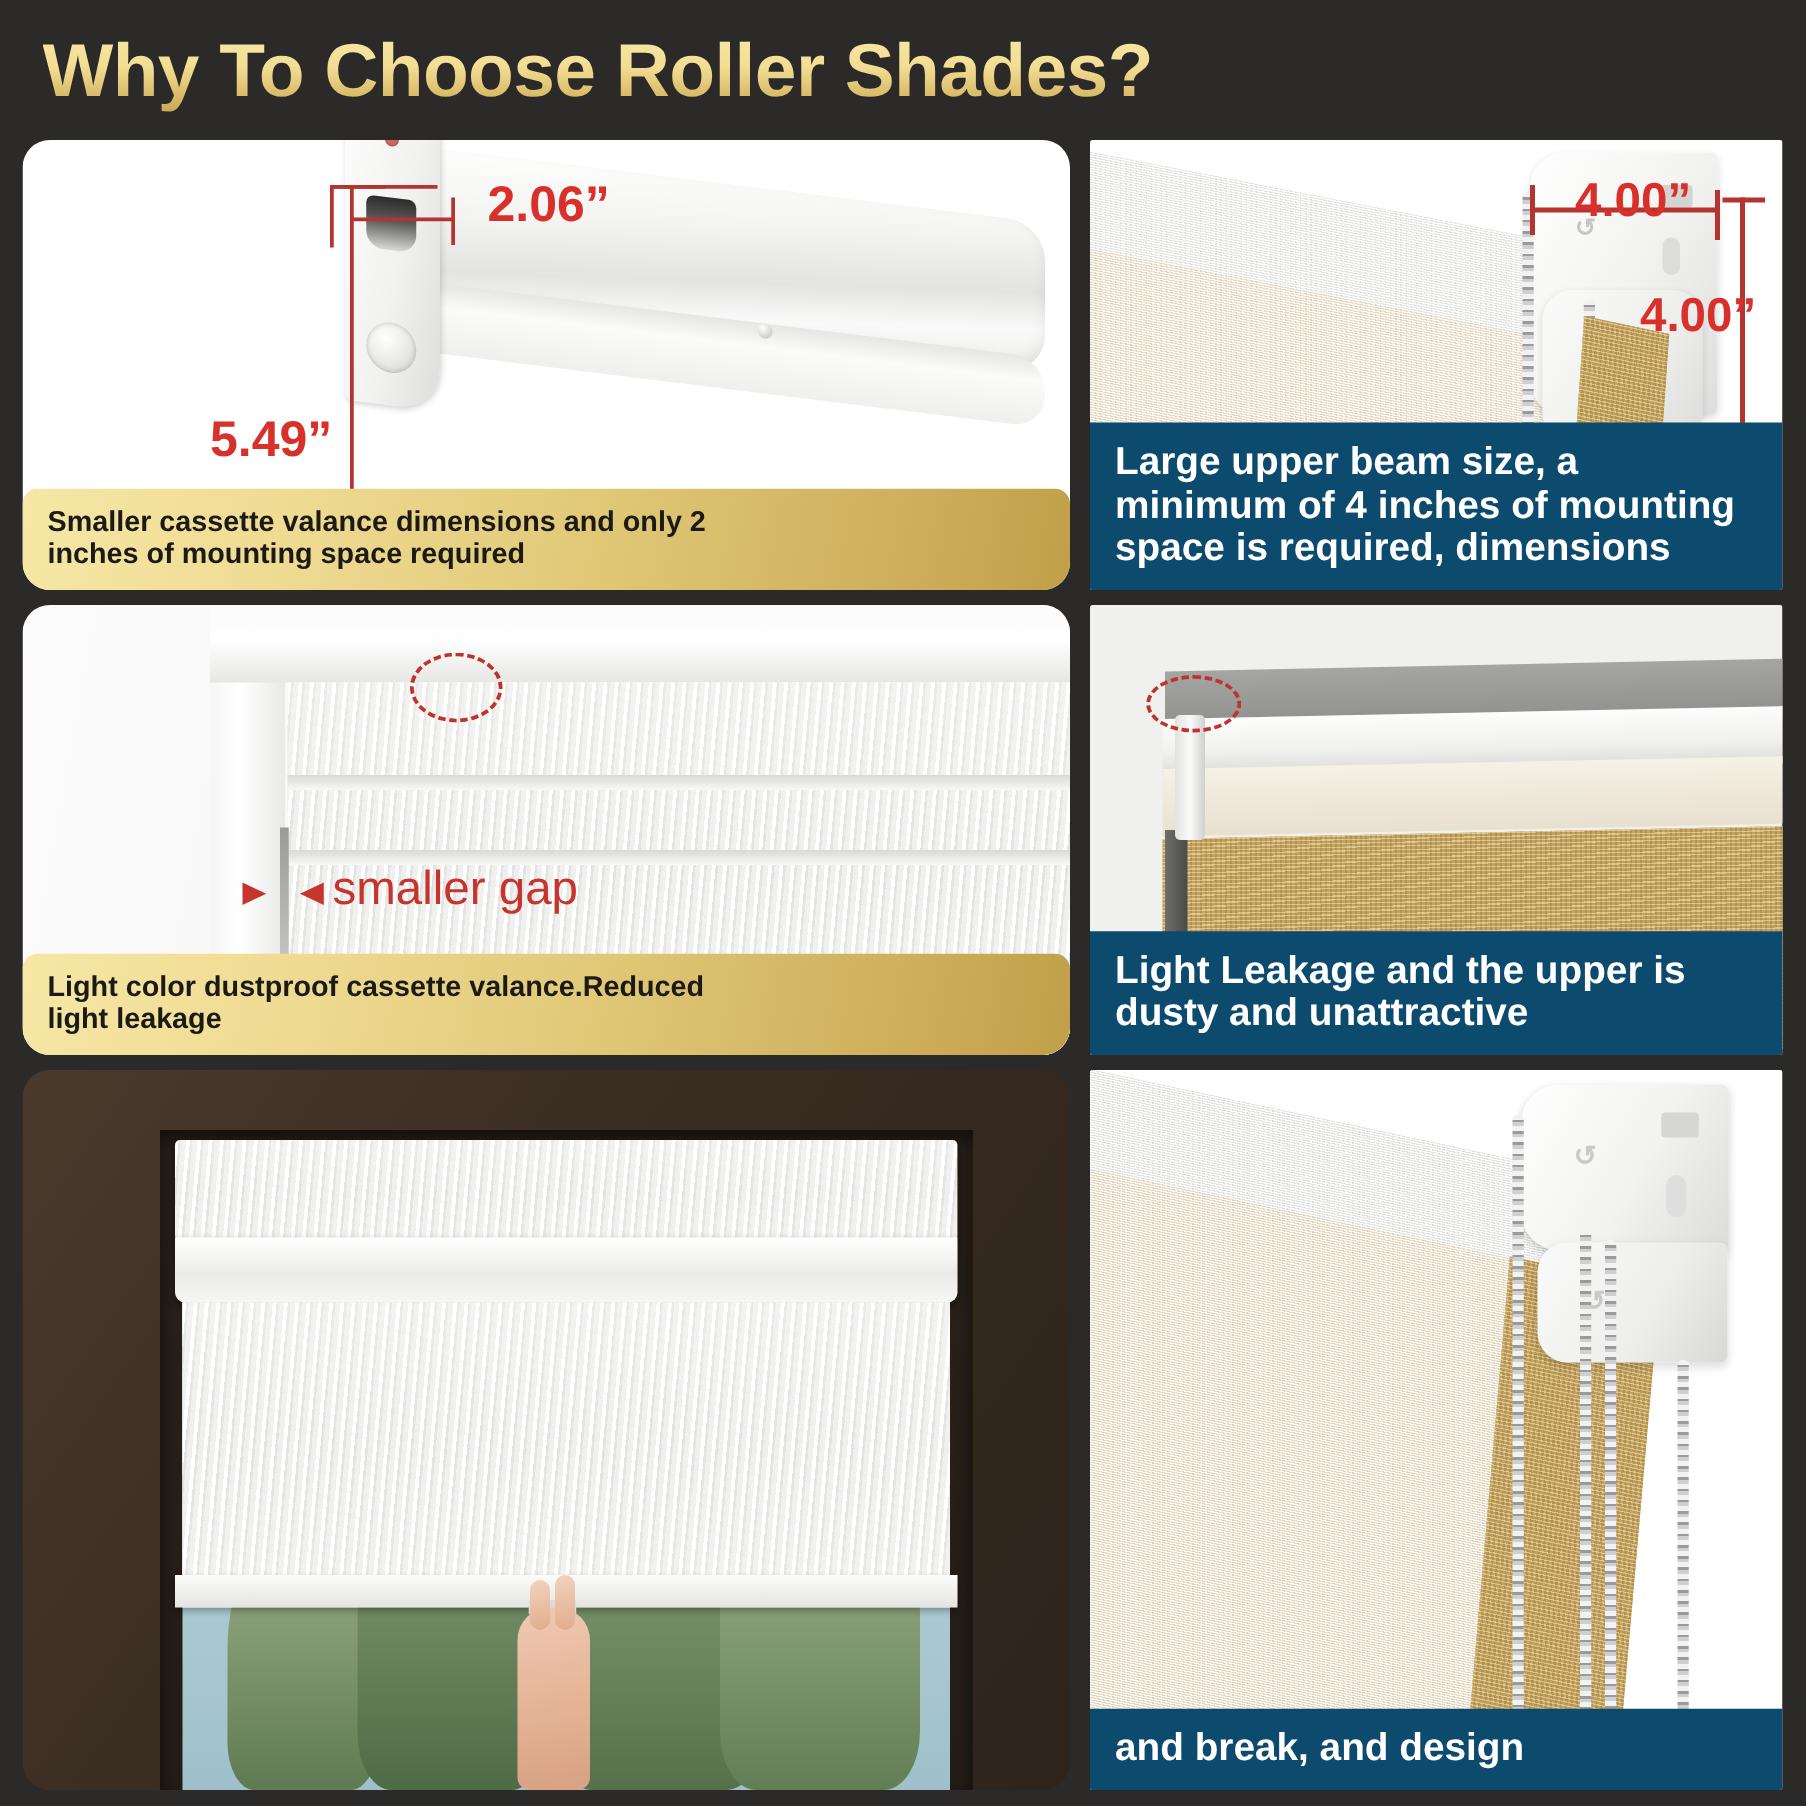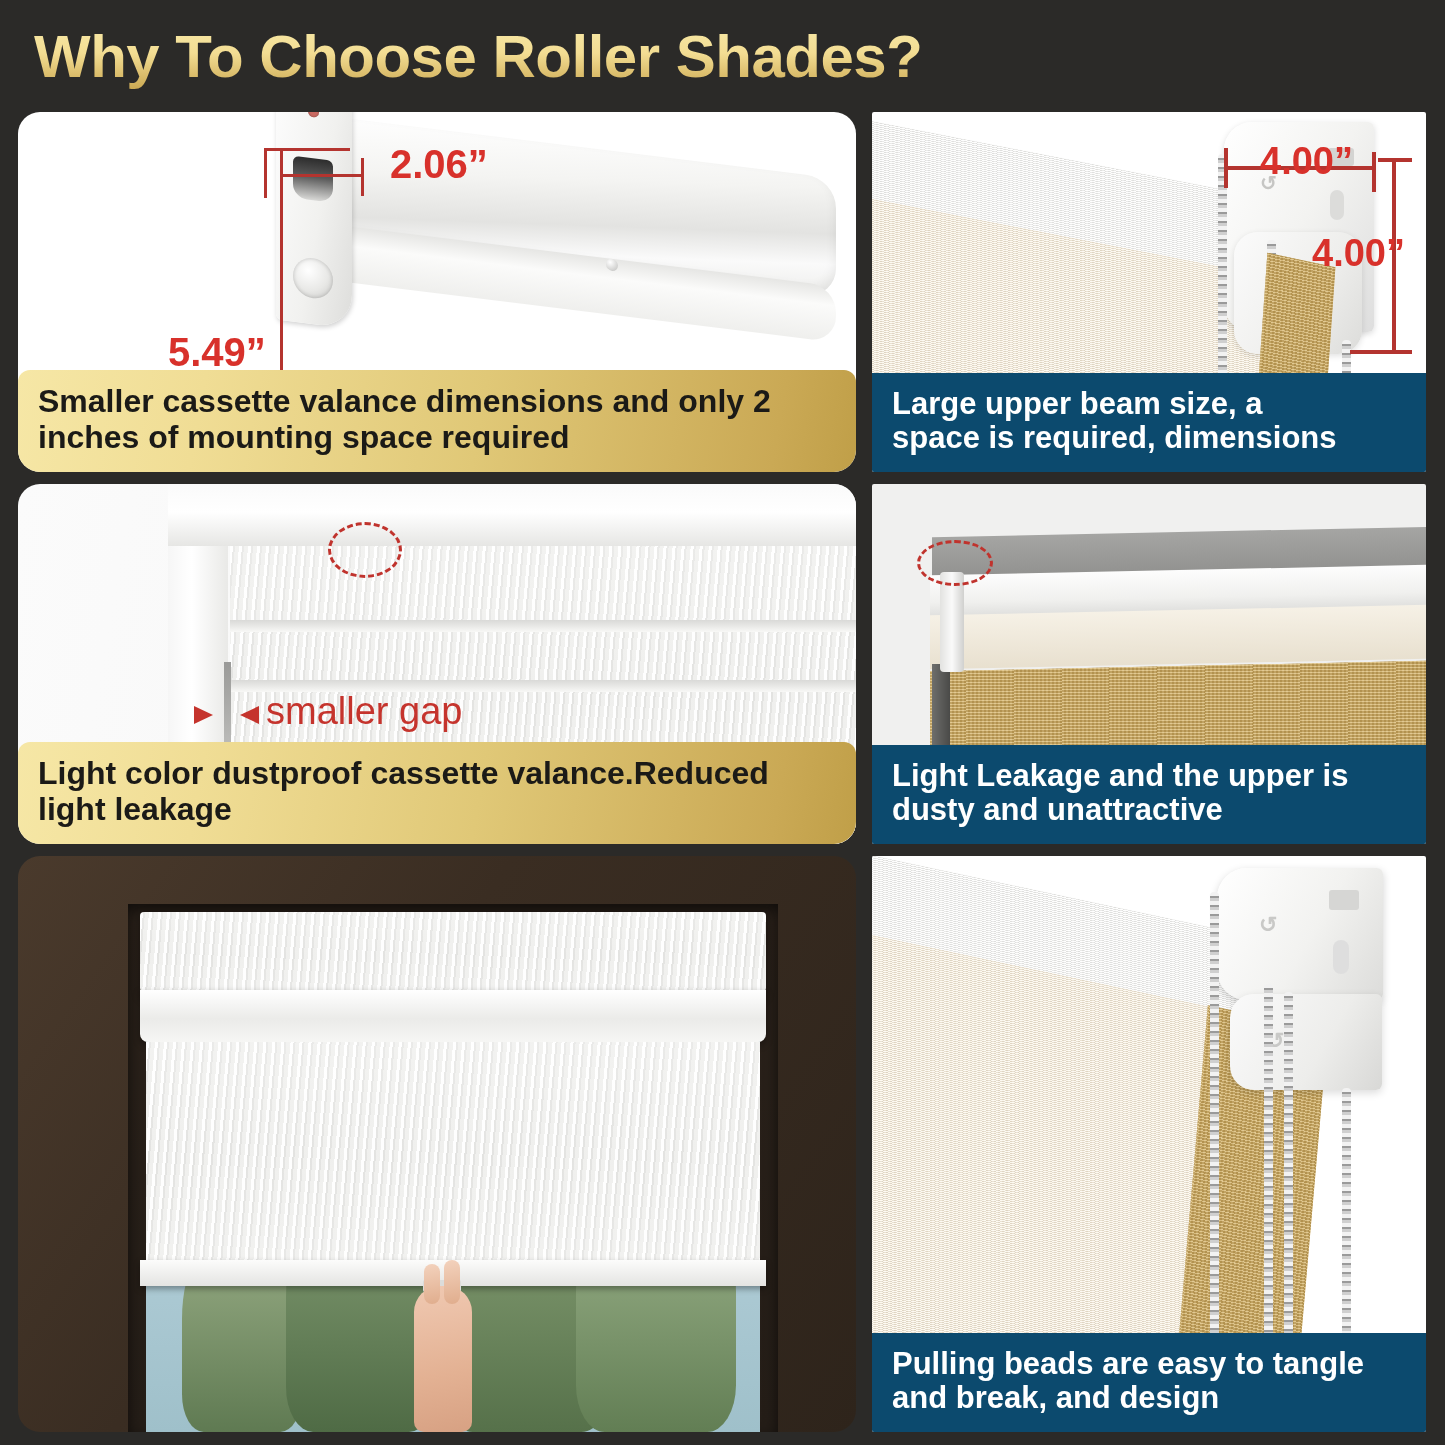--- a/index.html
+++ b/index.html
@@ -33,21 +33,21 @@
   .photo { position: absolute; inset: 0; overflow: hidden; }
 
   
   .caption {
     position: absolute; left: 0; right: 0; bottom: 0;
     padding: 14px 20px 16px 20px;
     font-weight: bold; line-height: 1.12;
   }
   .caption.gold {
     background: linear-gradient(100deg, #f6e7a6 0%, #f0dd95 22%, #e0c877 55%, #caa955 90%, #c09f48 100%);
-    color: #1b1a17; font-size: 32px;
+    color: #1b1a17; font-size: 23px;
     border-bottom-left-radius: 22px; border-bottom-right-radius: 22px; border-radius: 12px;
   }
   .caption.gray {
     background: #0c4a6e; color: #ffffff; font-size: 31px;
   }
   .caption .ln { display: block; white-space: nowrap; }
 
   
   .white-bg { position: absolute; inset: 0; background: #ffffff; }
 
@@ -362,20 +362,21 @@
       <div class="dim-txt" style="left:388px; top:28px; font-size:38px;">4.00”</div>
 
       <div class="dim-line" style="left:520px; top:46px; width:4px; height:196px;"></div>
       <div class="dim-line" style="left:506px; top:46px; width:34px; height:4px;"></div>
       <div class="dim-line" style="left:478px; top:238px; width:62px; height:4px;"></div>
       <div class="dim-txt" style="left:440px; top:120px; font-size:38px;">4.00”</div>
     </div>
 
     <div class="caption gray">
       <span class="ln">Large upper beam size, a</span>
+      <span class="ln">minimum of 4 inches of mounting</span>
       <span class="ln">space is required, dimensions</span>
     </div>
   </div>
 
   <div class="panel left row2">
     <div class="photo">
       <div class="p3-wall"></div>
       <div class="p3-casing"></div>
       <div class="p3-header"></div>
 
@@ -463,18 +464,17 @@
         <div class="p6-arrowicon" style="left:36px; top:34px;">↺</div>
       </div>
 
       <div class="bead-chain" style="left:338px; top:36px; height:540px;"></div>
       <div class="bead-chain" style="left:392px; top:128px; height:448px;"></div>
       <div class="bead-chain" style="left:412px; top:136px; height:440px;"></div>
       <div class="bead-chain" style="left:470px; top:232px; height:344px;"></div>
     </div>
 
     <div class="caption gray">
-      <span class="ln">Pulling beads are easy to tangle</span>
       <span class="ln">and break, and design</span>
     </div>
   </div>
 
 </div>
 
 </body></html>

